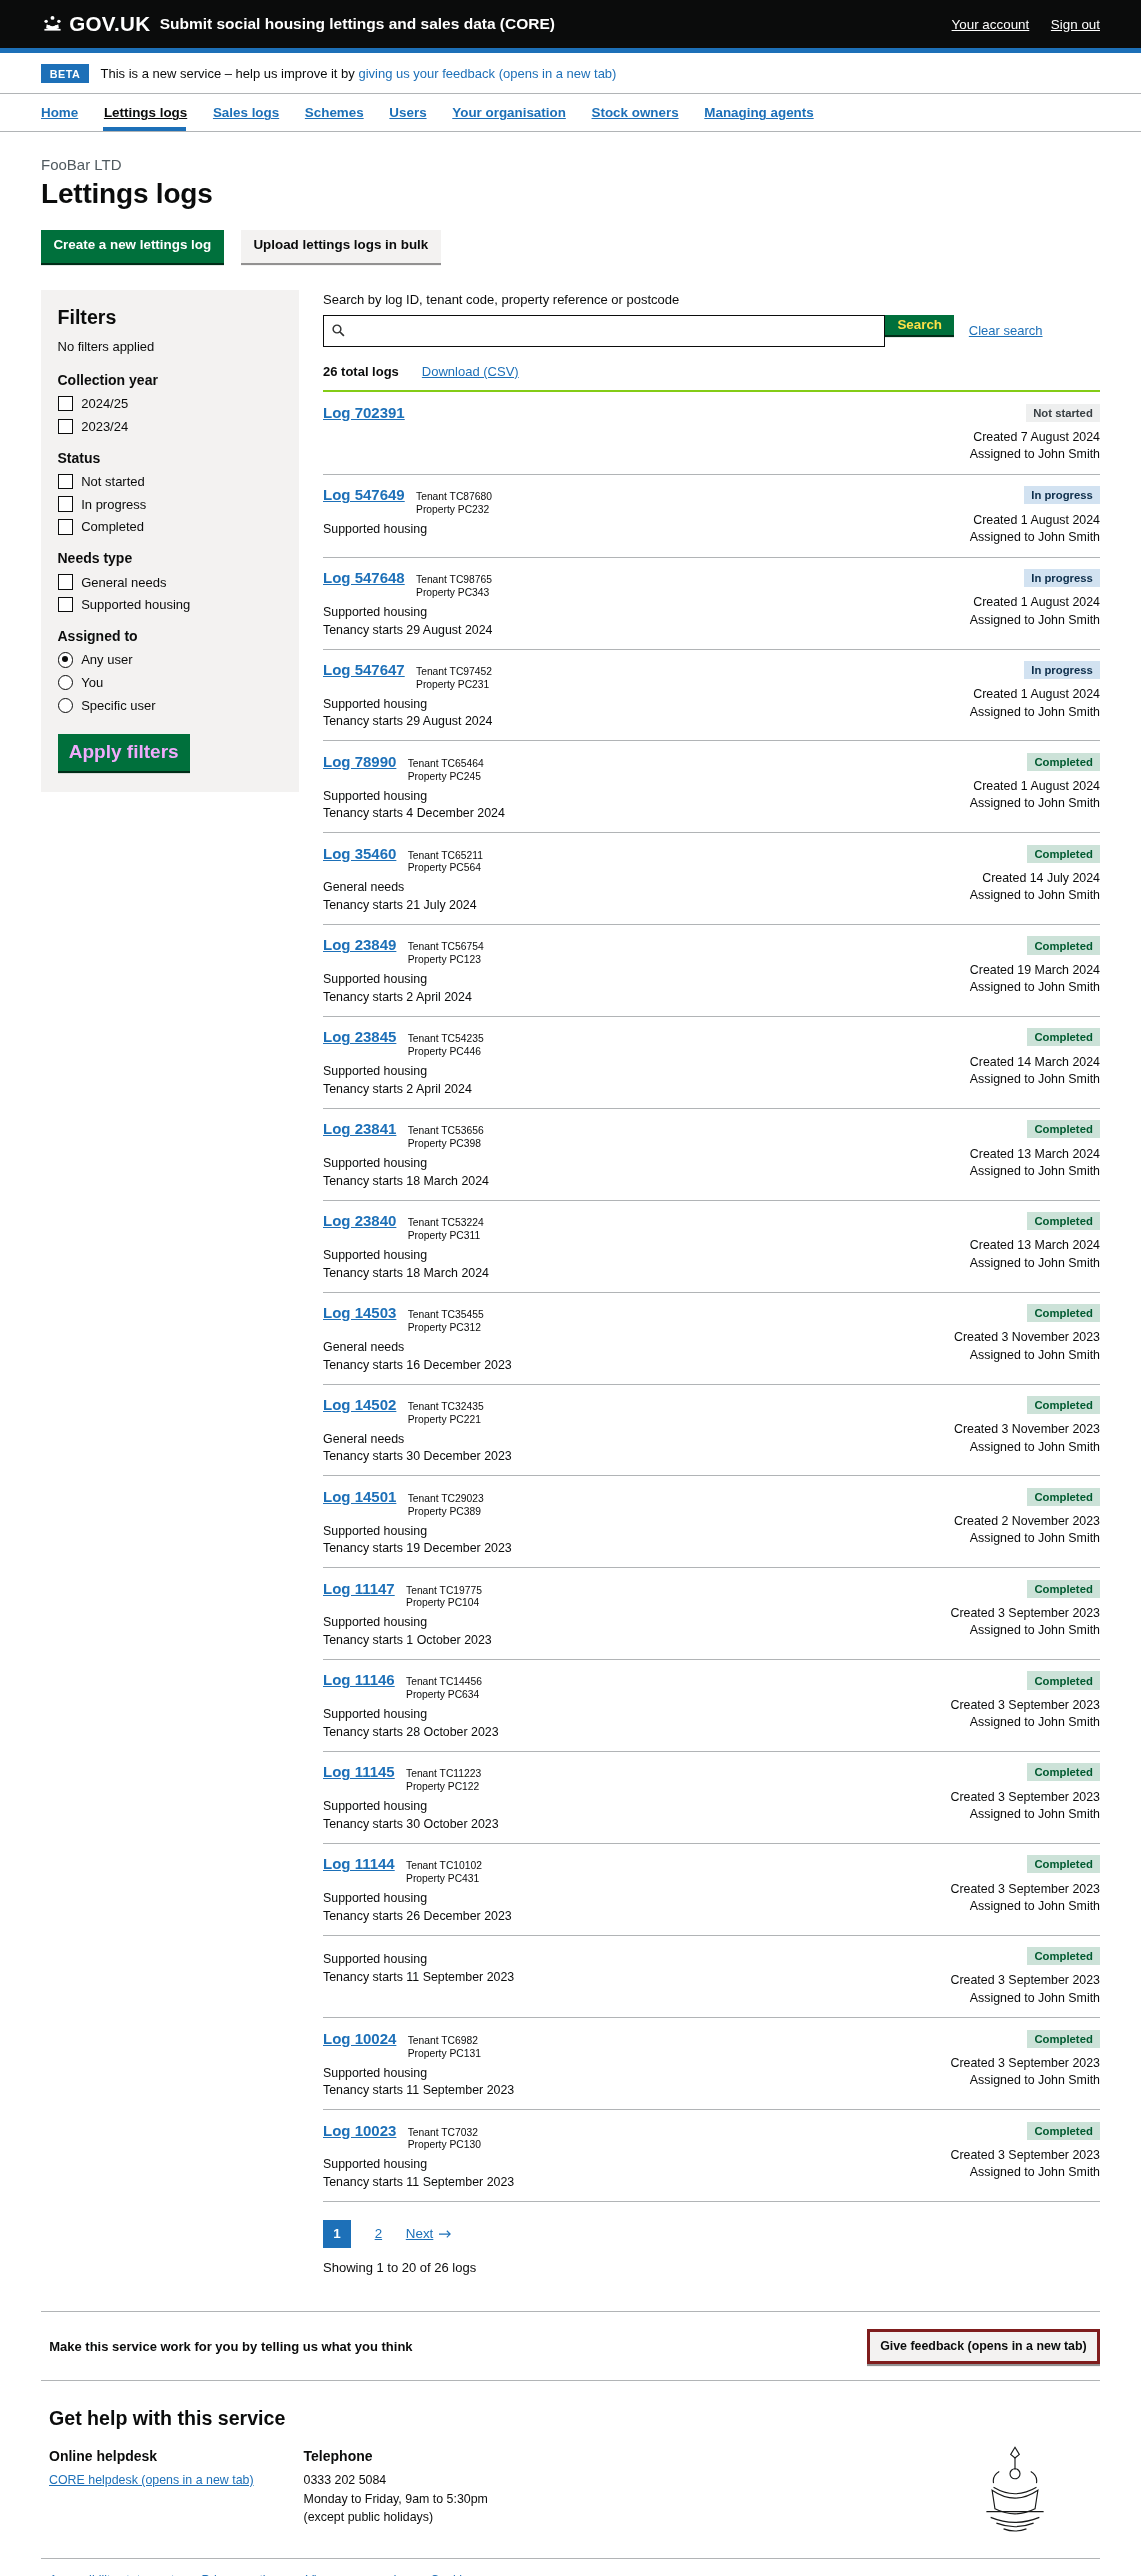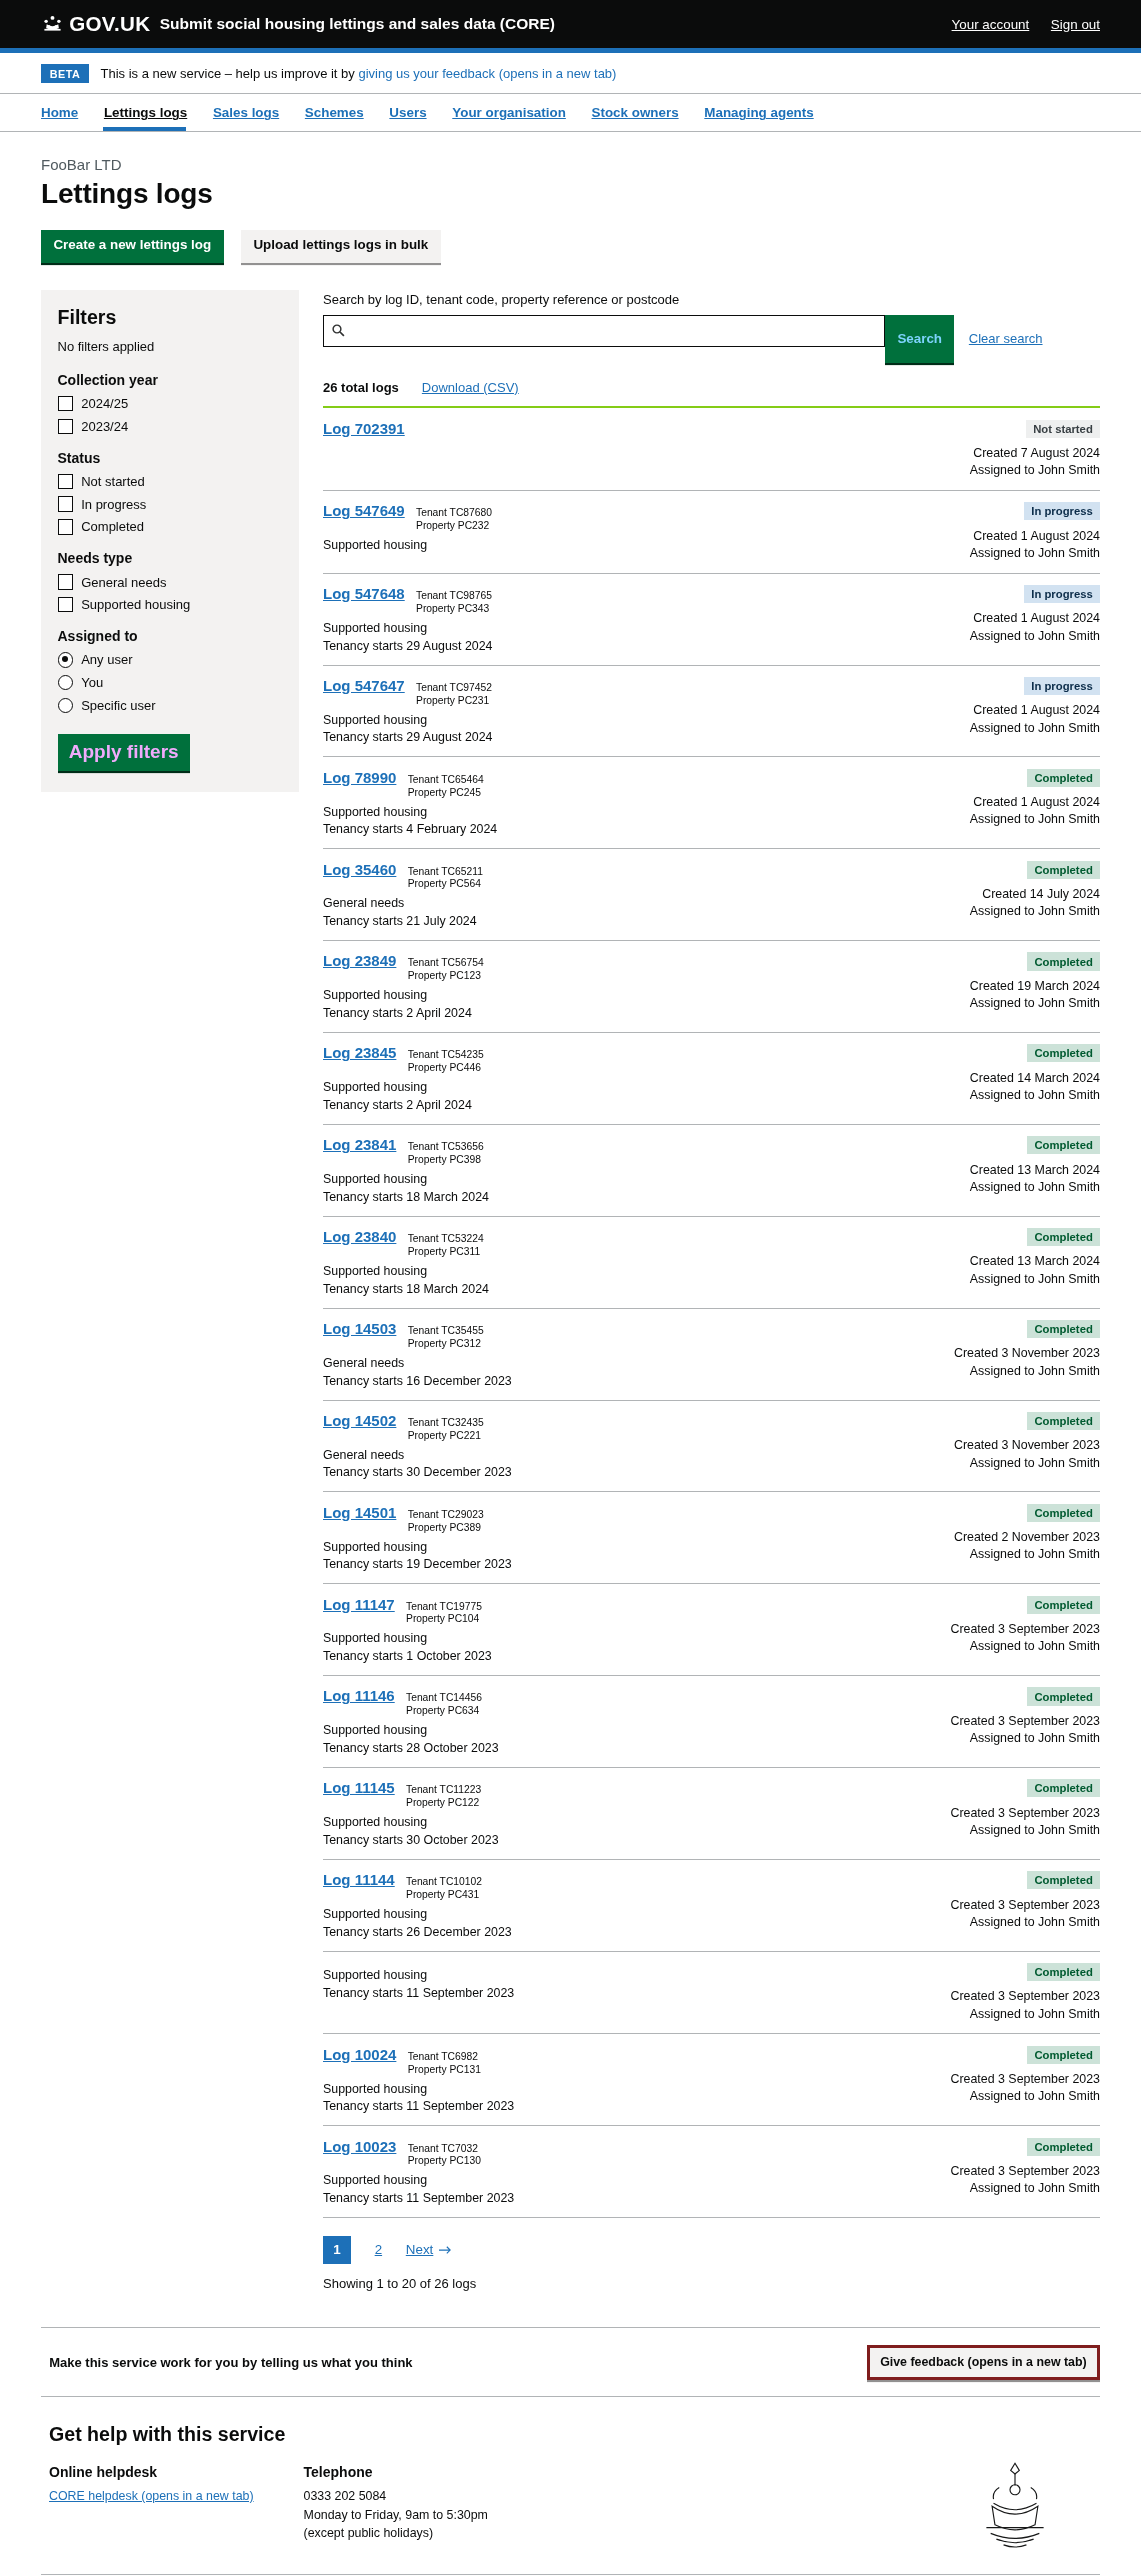--- a/index.html
+++ b/index.html
@@ -232,29 +232,29 @@
     font-family: inherit;
   }
   .search-glyph {
     position: absolute;
     left: 8.2px; top: 8.2px;
     width: 14.4px; height: 14.4px;
     opacity: .85;
   }
   .btn-search {
     background: #00703c;
-    color: #7dd3fc;
+    color: #fde047;
     font-size: 13.4px;
     font-weight: bold;
     padding: 0 12.4px;
     border: none;
     box-shadow: 0 2.1px 0 #002d18;
     cursor: pointer;
     font-family: inherit;
-    height: 48px;
+    height: 20px;
     margin-left: 0;
   }
   .clear-search {
     font-size: 13px;
     color: #1d70b8;
     text-decoration: underline;
     align-self: center;
     margin-left: 14.4px;
     white-space: nowrap;
   }
@@ -610,21 +610,21 @@
             <div class="log-item">
               <div class="log-left">
                 <div class="log-head">
                   <a class="log-id">Log 78990</a>
                   <div class="log-refs">
                     <div>Tenant TC65464</div>
                     <div>Property PC245</div>
                   </div>
                 </div>
                 <div class="log-meta">Supported housing</div>
-                <div class="log-meta" style="margin-top: 1px;">Tenancy starts 4 February 2024</div>
+                <div class="log-meta" style="margin-top: 1px;">Tenancy starts 4 December 2024</div>
               </div>
               <div class="log-right"><span class="status-tag tag-green">Completed</span><div class="log-dates">
                   <div>Created 1 August 2024</div>
                   <div>Assigned to John Smith</div>
                 </div></div>
             </div>
             <div class="log-item">
               <div class="log-left">
                 <div class="log-head">
                   <a class="log-id">Log 35460</a>

